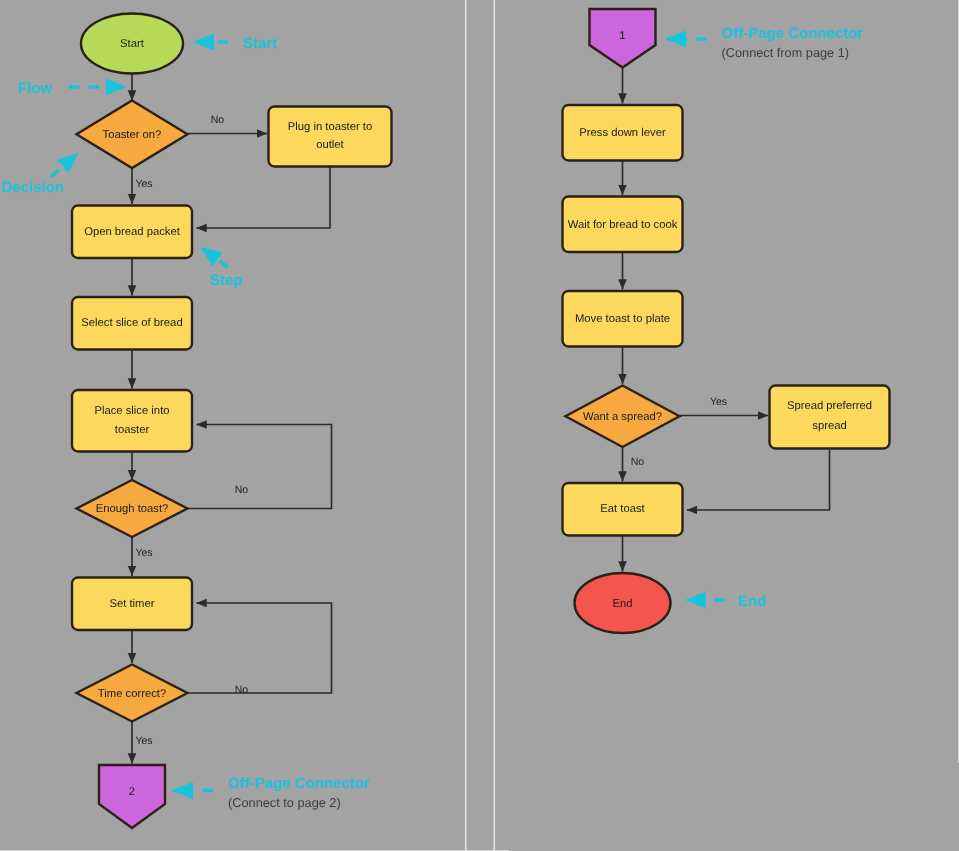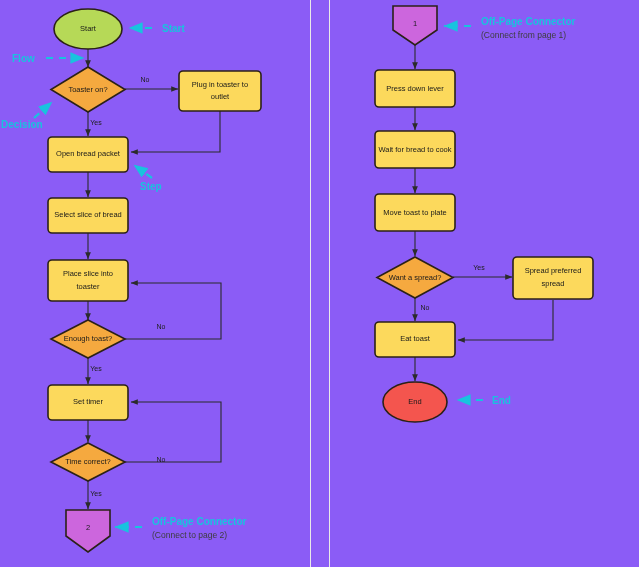--- a/index.html
+++ b/index.html
@@ -7,21 +7,21 @@
     padding: 0;
     background: #ffffff;
   }
   body {
     font-family: "Liberation Sans", sans-serif;
   }
   #canvas {
     position: relative;
     width: 639px;
     height: 567px;
-    background: #8b5cf6;
+    background: #a3a3a3;
     overflow: hidden;
   }
   #canvas svg {
     position: absolute;
     left: 0;
     top: 0;
   }
   .node-text {
     font-family: "Liberation Sans", sans-serif;
     font-size: 7.5px;

